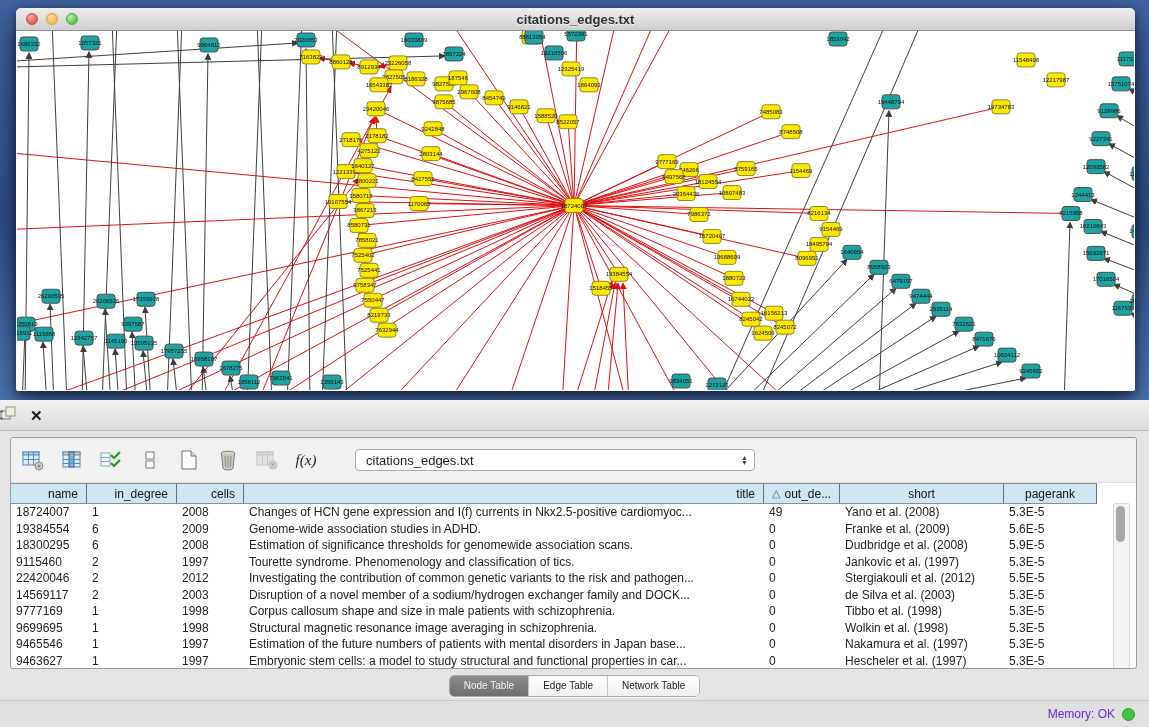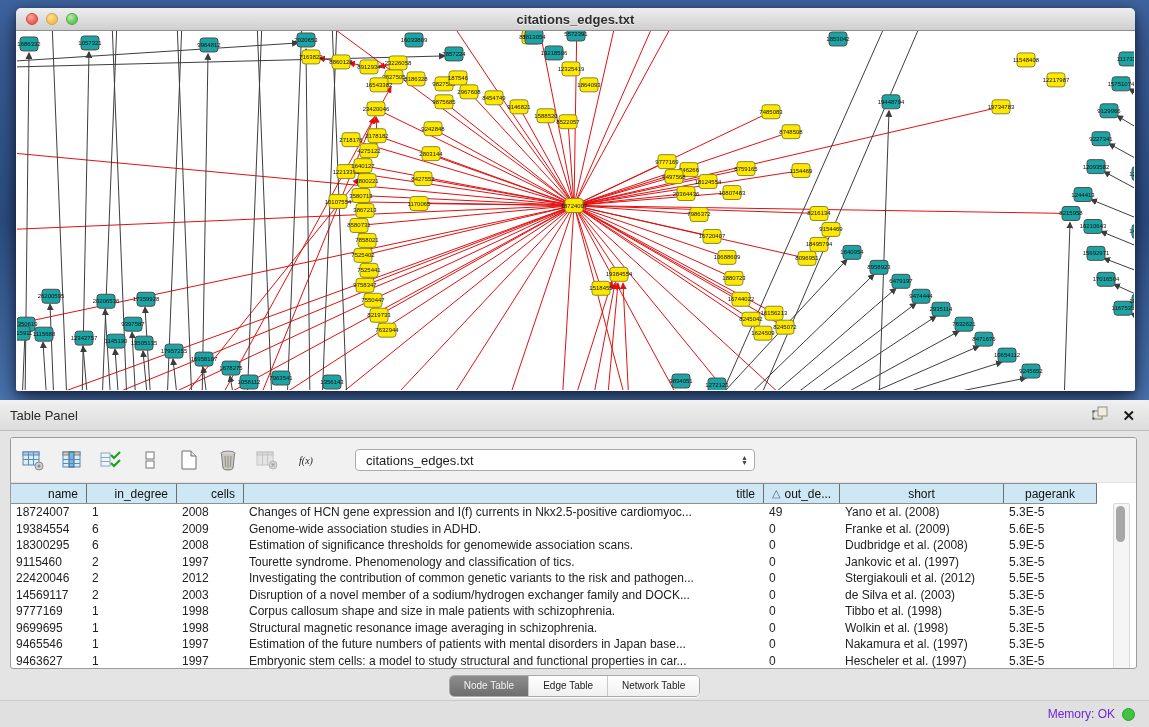--- a/index.html
+++ b/index.html
@@ -34,21 +34,21 @@
   .tp-title{font-size:13px;color:#2b2b2b;padding-left:10px;flex:1;}
   .tp-icons{display:flex;align-items:center;gap:14px;padding-right:14px;}
   .xbtn{font-size:15px;font-weight:bold;color:#1a1a1a;line-height:1;cursor:default;}
   .tp-body{position:absolute;left:0;top:431px;width:1149px;height:266px;background:#e4e4e4;}
   .inner{position:absolute;left:10px;top:6px;width:1127px;height:232px;box-sizing:border-box;
          border:1px solid #9b9b9b;border-radius:3px;background:#fff;overflow:hidden;
          display:flex;flex-direction:column;}
   .toolbar{height:44px;flex:0 0 44px;background:#f1f1f1;display:flex;align-items:center;
            padding-left:10px;gap:15px;border-bottom:1px solid #e0e0e0;}
   .tbtn{width:24px;height:24px;display:flex;align-items:center;justify-content:center;}
-  .fx{font-family:"Liberation Serif",serif;font-style:italic;font-size:10px;color:#222;}
+  .fx{font-family:"Liberation Serif",serif;font-style:italic;font-size:15px;color:#222;}
   .combo{margin-left:22px;width:400px;height:22px;box-sizing:border-box;background:#fff;
          border:1px solid #ababab;border-radius:4px;display:flex;align-items:center;
          padding:0 6px 0 10px;font-size:13px;color:#1c1c1c;}
   .combo .cv{flex:1;}
   .combo .arr{display:flex;flex-direction:column;line-height:5px;font-size:7px;color:#444;}
   .tablewrap{position:relative;flex:1;background:#fff;border-radius:9px;}
   .thead{display:grid;grid-template-columns:76px 90px 67px 520px 76px 164px 93px;height:19px;
          background:var(--c-hd,#cde7f5);border-top:1px solid #8e8e8e;border-bottom:1px solid #8e8e8e;
          width:1086px;font-size:12px;color:#111;box-sizing:content-box;}
   .hc{border-right:1px solid #6f6f6f;height:100%;display:flex;align-items:center;gap:4px;
@@ -732,21 +732,20 @@
             <g transform="translate(1124,271)">
               <rect x="-9" y="-7" width="18" height="14" rx="3" class="n-t"></rect>
               <text y="2" text-anchor="middle">1034592</text>
             </g>
           </svg>
       </div>
     </div>
   </div>
 
   <div class="tp-header">
-    <span class="tp-title">Table Panel</span>
     <span class="tp-icons">
       <span>
         <svg width="16" height="15">
           <rect x="1" y="5" width="9" height="8" fill="none" stroke="#8a8151"></rect>
           <rect x="0.5" y="4.5" width="2" height="2" fill="#3a5d8f"></rect>
           <rect x="8.5" y="4.5" width="2" height="2" fill="#3a5d8f"></rect>
           <rect x="0.5" y="11.5" width="2" height="2" fill="#3a5d8f"></rect>
           <rect x="6" y="1" width="9" height="9" fill="#f2ecd8" stroke="#8f8f8f"></rect>
         </svg>
       </span>

